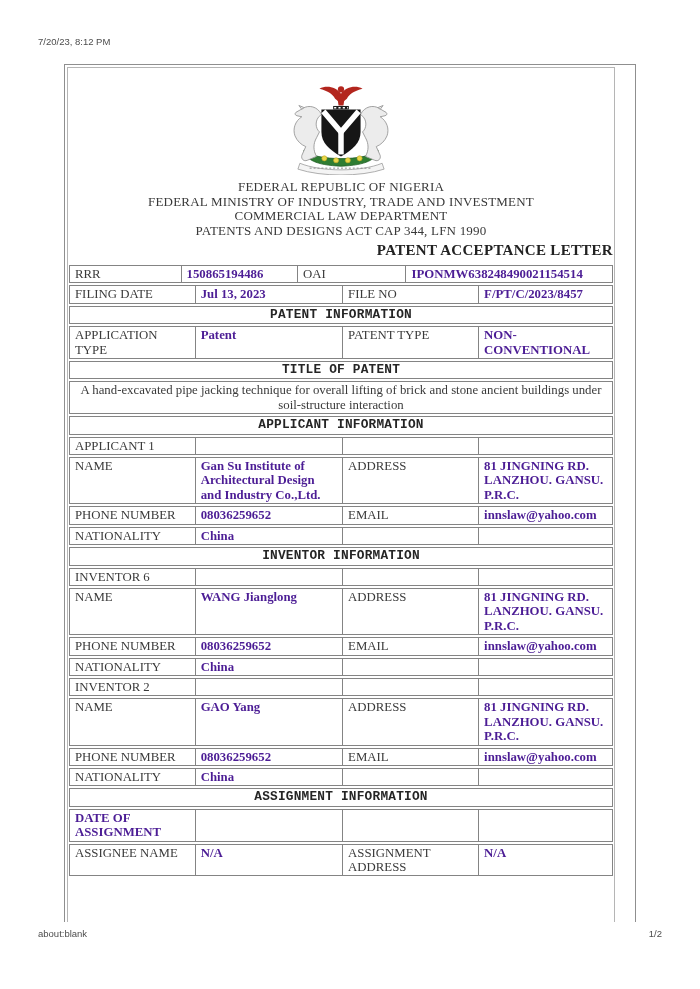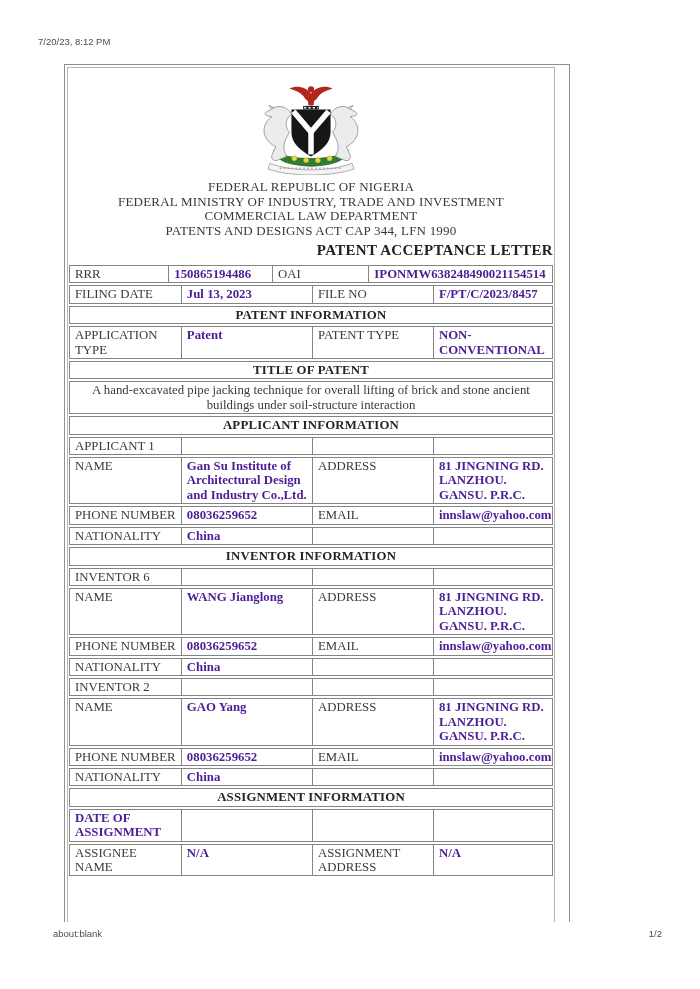--- a/index.html
+++ b/index.html
@@ -6,28 +6,28 @@
   body{
     width:700px;height:989px;background:#ffffff;position:relative;overflow:hidden;
     font-family:"Liberation Serif", serif;
   }
   
   .chrome-top{position:absolute;top:36px;left:0;right:0;height:14px;
     font-family:"Liberation Sans", sans-serif;font-size:9.5px;color:#4d4d4d;}
   .chrome-top .ts{position:absolute;left:38px;top:0;}
   .chrome-top .ttl{position:absolute;left:0;right:0;top:0;text-align:center;}
   .chrome-bottom{position:absolute;top:928px;left:38px;right:38px;
-    font-family:"Liberation Sans", sans-serif;font-size:9.5px;color:#4d4d4d;margin-left:15px;}
+    font-family:"Liberation Sans", sans-serif;font-size:9.5px;color:#4d4d4d;}
   .chrome-bottom .src{float:left;}
   .chrome-bottom .pg{float:right;}
 
   
   .doc-frame{
-    position:absolute;left:64px;top:64px;width:506px;height:858px;
-    border:1px solid #8f8f8f;border-bottom:none;padding:2px 14px 0 2px;box-sizing:border-box;
+    position:absolute;left:64px;top:64px;width:572px;height:858px;
+    border:1px solid #8f8f8f;border-bottom:none;padding:2px 20px 0 2px;box-sizing:border-box;
     background:#fff;
   }
   .doc-inner{
     border:1px solid #b5b5b5;border-bottom:none;height:100%;box-sizing:border-box;
     padding:0 1px;
   }
 
   
   .crest-wrap{width:120px;height:94px;margin:13px auto 5px auto;}
   .lh-line{text-align:center;font-size:13px;line-height:14.5px;color:#383838;letter-spacing:.2px;}
@@ -41,21 +41,21 @@
   .row.rrr{grid-template-columns:20.4% 21.5% 20% 38.1%;}
   .row.full{grid-template-columns:1fr;}
   .cell{
     padding:1px 5px;border-left:1px solid #848484;min-height:14.4px;
     font-size:12.8px;line-height:14.4px;color:#3a3a3a;box-sizing:border-box;
     overflow:hidden;
   }
   .cell:first-child{border-left:none;}
   .cell.b{font-weight:bold;color:#4c1d95;}
   .row.full .cell{text-align:center;border-left:none;}
-  .row.header .cell{font-weight:bold;color:#252525;letter-spacing:.2px;}
+  .row.header .cell{font-weight:bold;color:#252525;letter-spacing:.2px;font-family:Liberation Mono, monospace;}
 </style>
 </head>
 <body>
 
 <div class="chrome-top">
   <span class="ts">7/20/23, 8:12 PM</span>
 </div>
 
 <div class="doc-frame">
   <div class="doc-inner">

